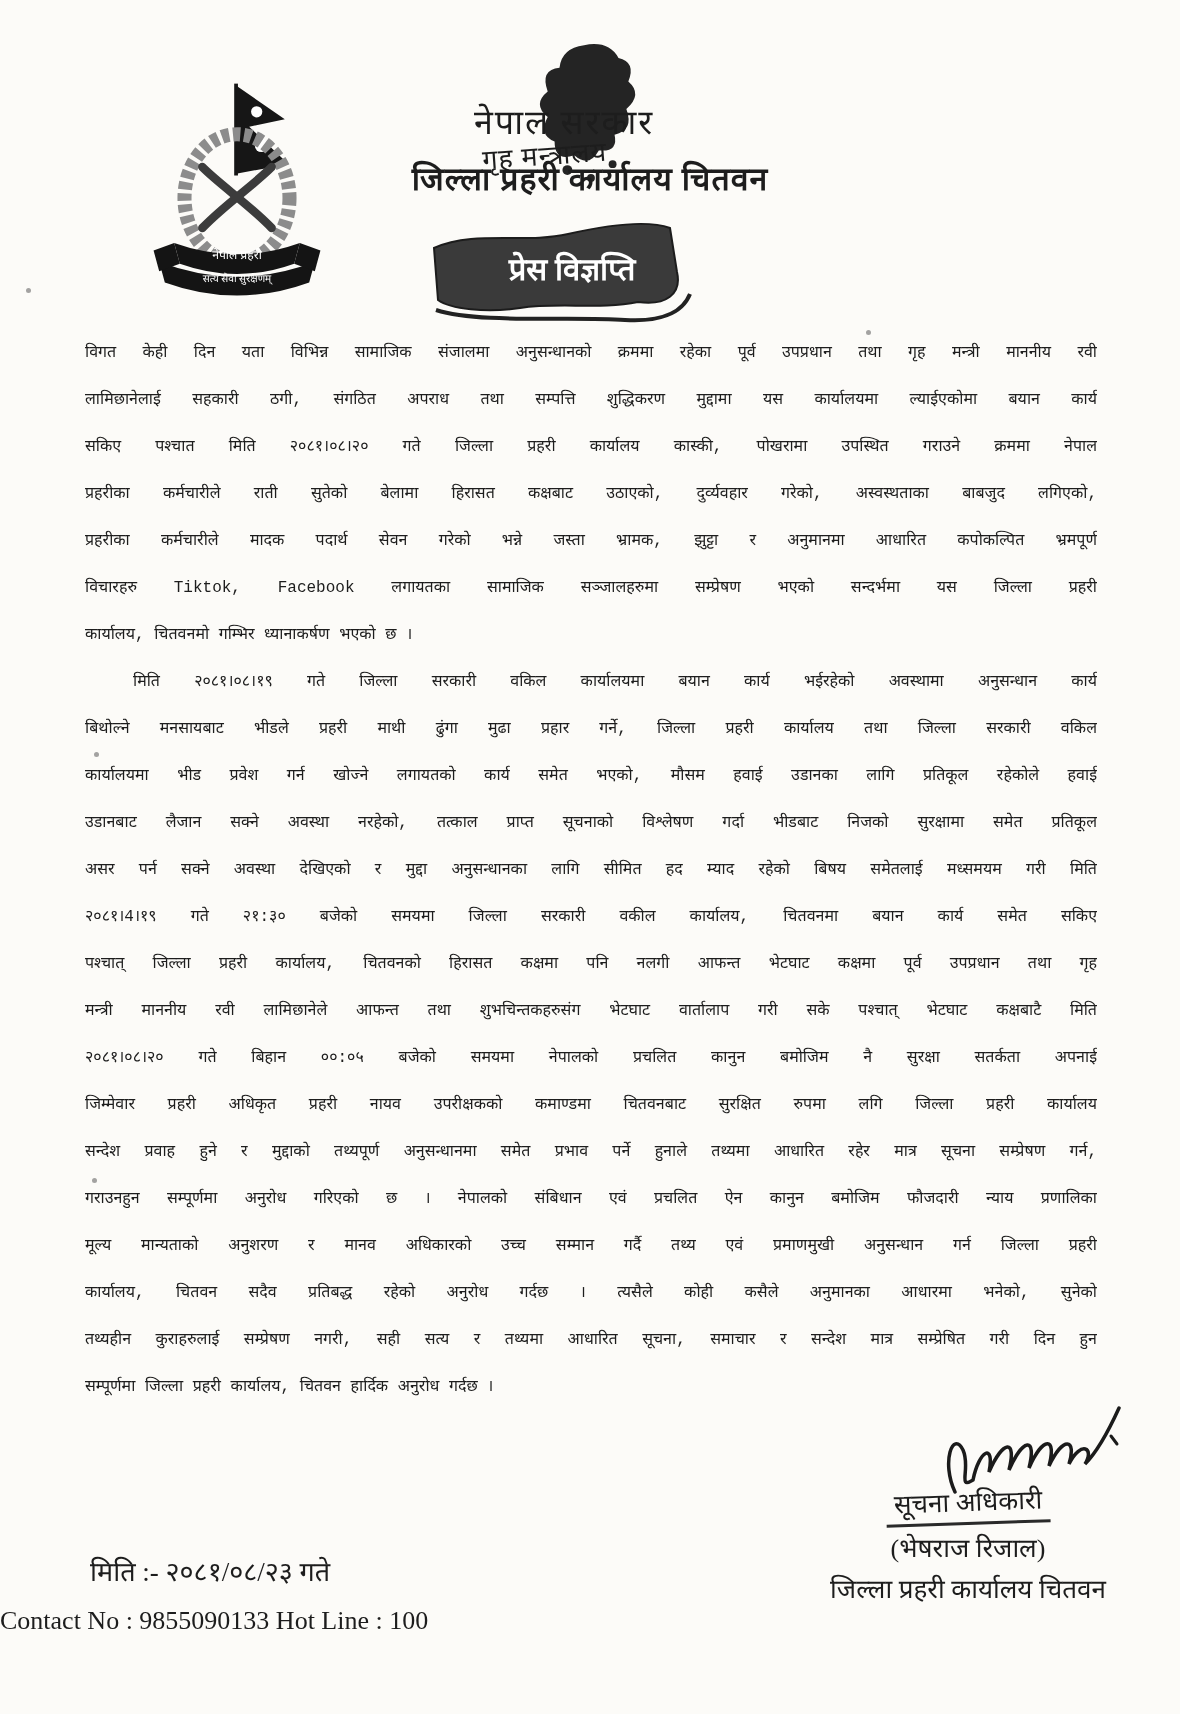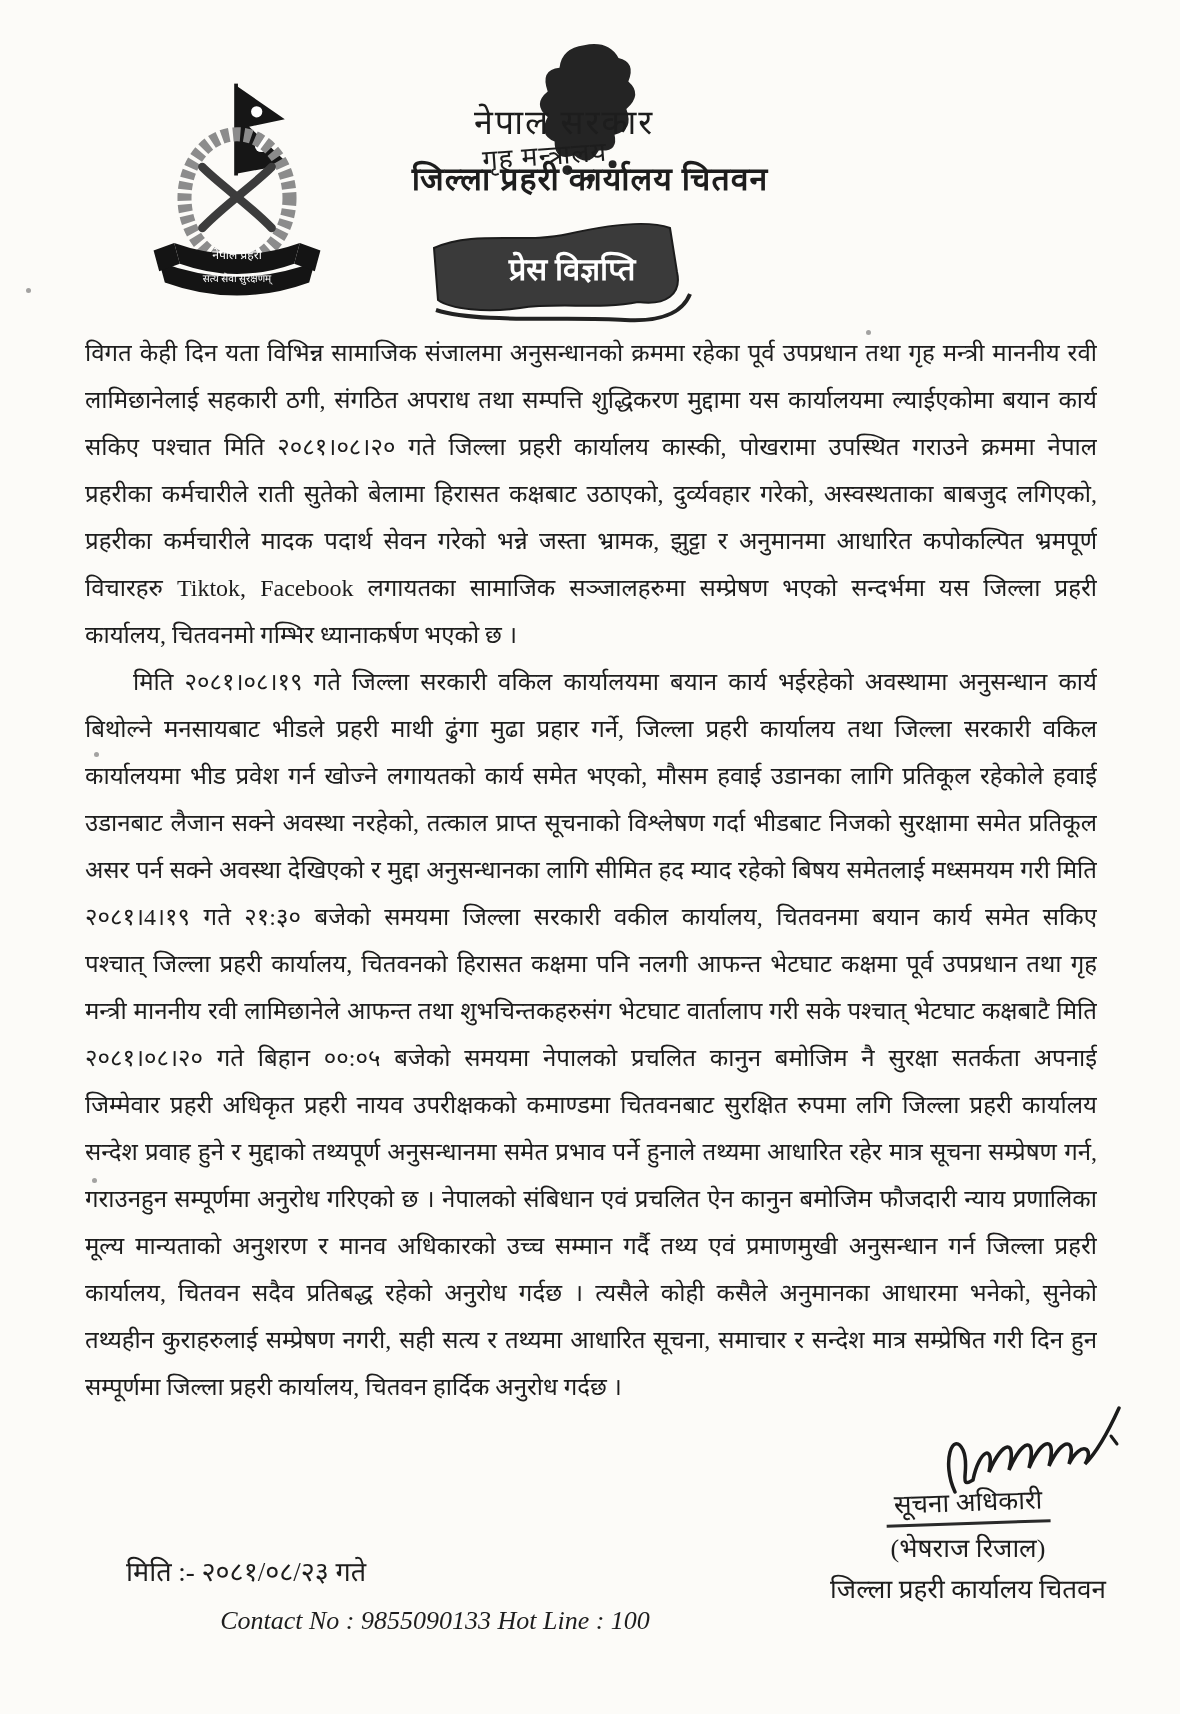--- a/index.html
+++ b/index.html
@@ -15,35 +15,35 @@
   .gov-blob { position:absolute; left:62px; top:0; width:118px; height:148px; }
   .gov-line1 { position:absolute; left:6px; top:58px; font-size:34px; white-space:nowrap; letter-spacing:2px; }
   .gov-line2 { position:absolute; left:14px; top:96px; font-size:27px; white-space:nowrap; transform:rotate(-4deg); letter-spacing:1px; }
   .office-title {
     position:absolute; left:0; top:156px; width:100%; text-align:center;
     font-size:32px; font-weight:bold; letter-spacing:1px;
   }
   .press-banner { position:absolute; left:420px; top:214px; width:275px; height:118px; }
 
   
-  .body-text { position:absolute; left:85px; top:330px; width:1012px; font-size:24px; }
+  .body-text { position:absolute; left:85px; top:330px; width:1012px; font-size:16px;font-family:Liberation Mono, monospace; }
   .line {
     height:47px; line-height:47px; overflow:hidden;
     text-align:justify; text-align-last:justify;
   }
   .line.last { text-align-last:left; }
   .line.indent { text-indent:48px; }
 
   
   .signature-svg { position:absolute; left:933px; top:1392px; width:190px; height:108px; }
   .sign-block { position:absolute; right:62px; top:1486px; width:300px; text-align:center; font-size:26px; }
   .sign-block .row { margin-bottom:7px; line-height:34px; }
   .sign-title { display:inline-block; border-bottom:3px solid #2a2a2a; padding:0 8px 2px 8px; transform:rotate(-2deg); }
-  .date-line { position:absolute; left:90px; top:1552px; font-size:27px;margin-left:36px; }
-  .contact-line { position:absolute; left:0; top:1606px; width:870px; text-align:center; font-size:26px;font-style:italic; }
+  .date-line { position:absolute; left:90px; top:1552px; font-size:27px; }
+  .contact-line { position:absolute; left:0; top:1606px; width:870px; text-align:left; font-size:26px; }
 
   .artifact { position:absolute; width:5px; height:5px; border-radius:50%; background:#5a5a5a; opacity:.55; }
 </style>
 </head>
 <body>
 
 <div class="page">
 
   <svg class="police-logo" viewBox="0 0 190 240">
     <line x1="94" y1="6" x2="94" y2="104" stroke="#161616" stroke-width="4"></line>

